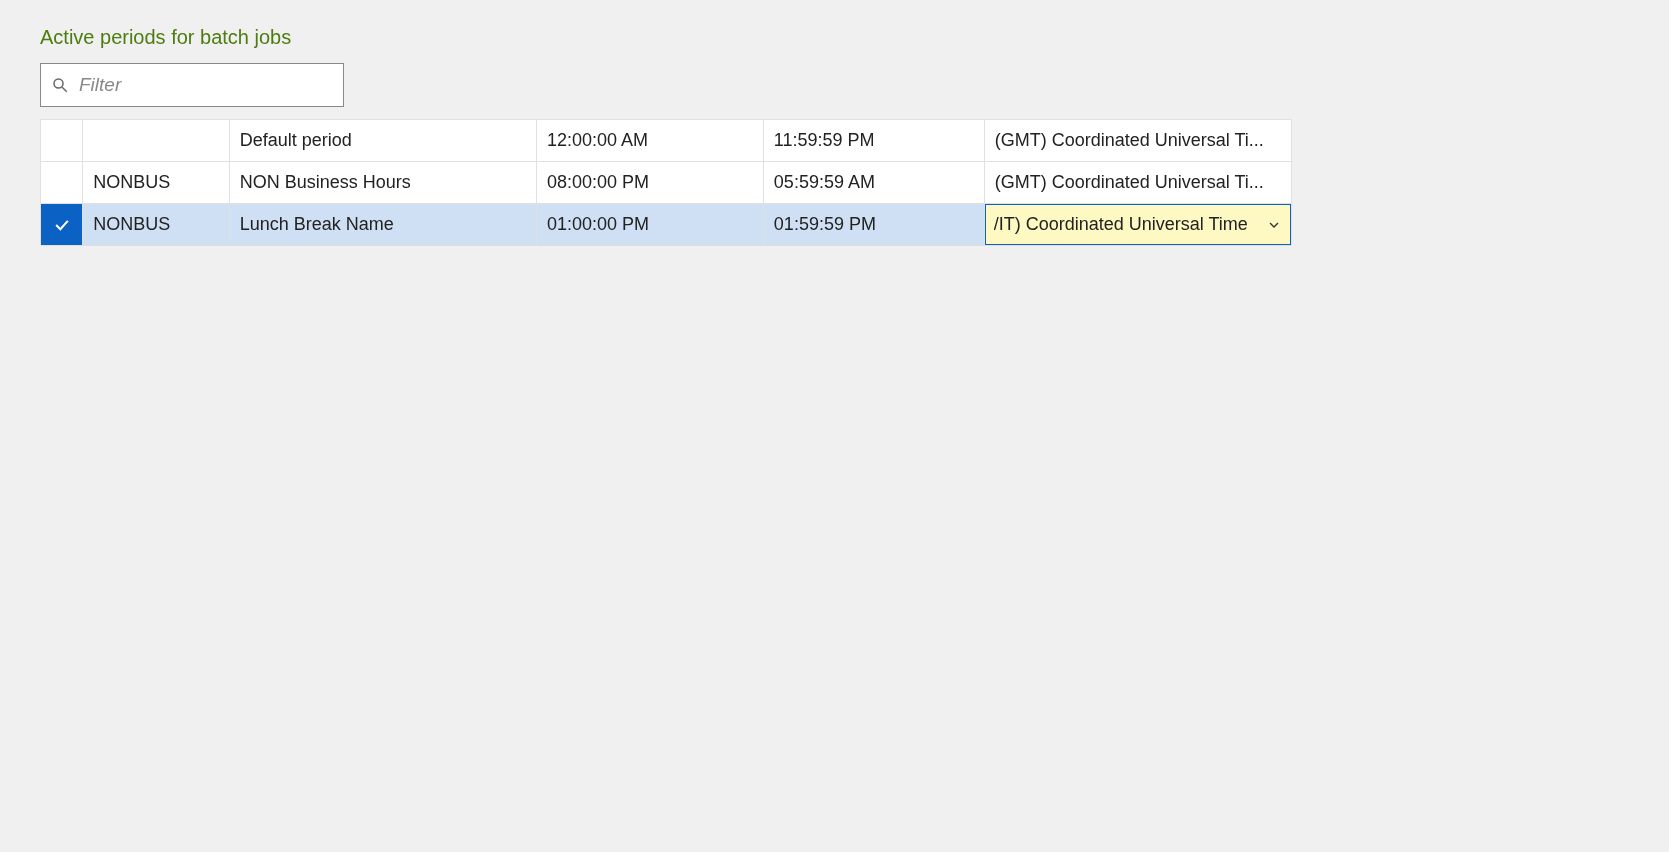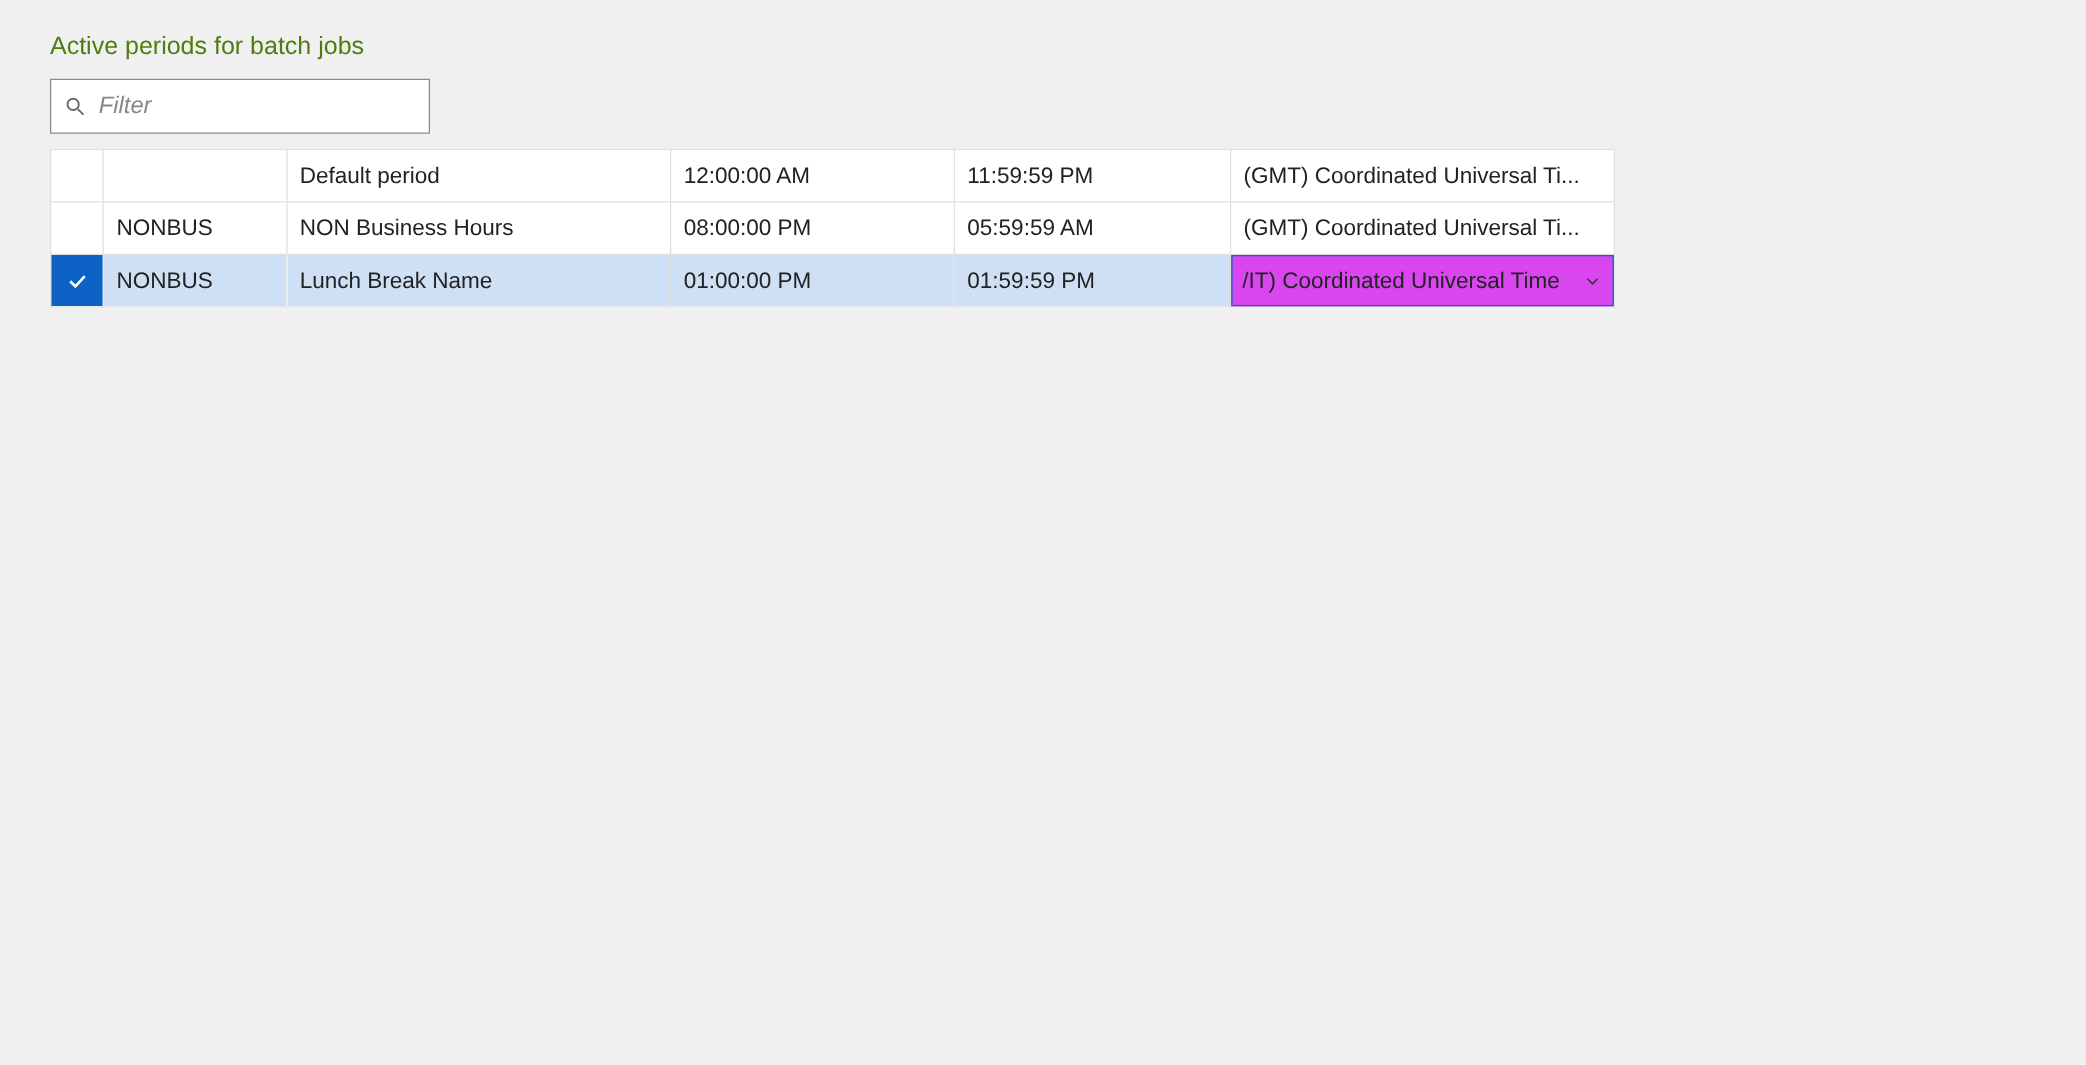--- a/index.html
+++ b/index.html
@@ -92,21 +92,21 @@
     width: 20px; height: 20px;
     display: inline-block;
     vertical-align: middle;
   }
   .check-icon.header path { stroke: #333; }
   .check-icon.white path { stroke: #fff; }
   .tz-editor {
     position: absolute;
     left: -1px; top: -1px; right: -1px; bottom: -1px;
     border: 2px solid #0b62c4;
-    background: #d946ef;
+    background: #fef9c3;
     display: flex;
     align-items: center;
     padding: 0 30px 0 8px;
     overflow: hidden;
   }
   .tz-editor .value {
     white-space: nowrap;
     overflow: hidden;
   }
   .tz-editor .chev {

